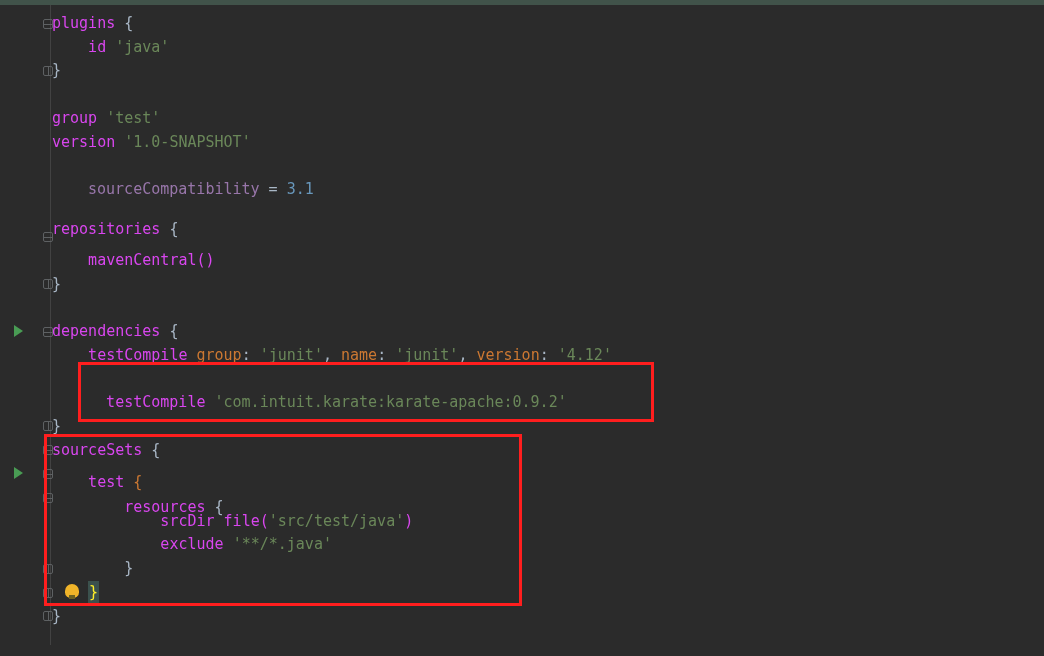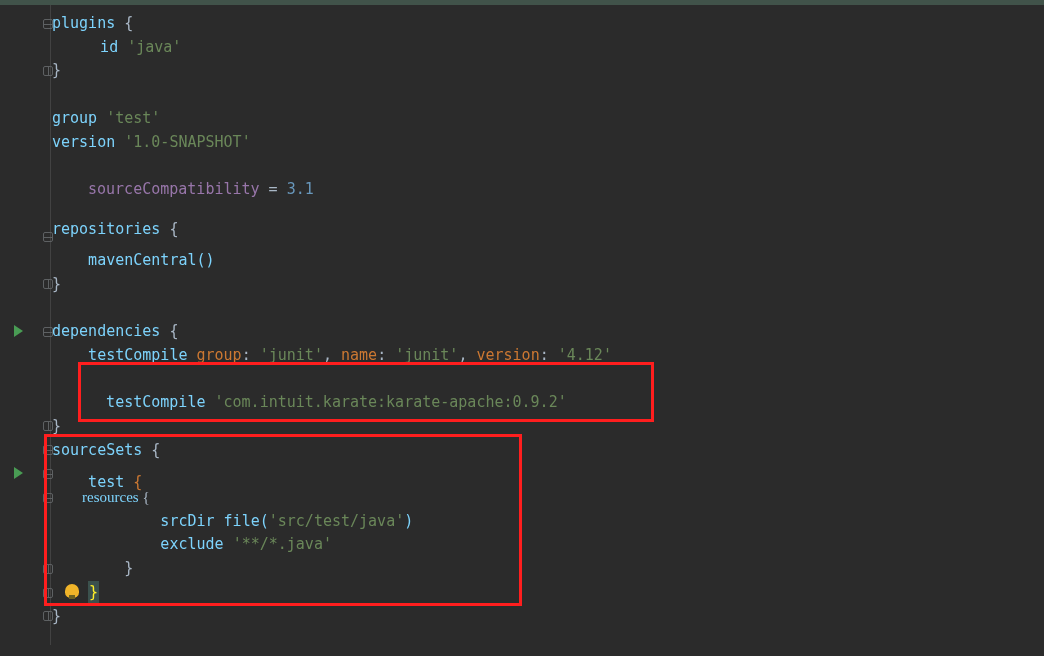--- a/index.html
+++ b/index.html
@@ -42,21 +42,21 @@
     left: 52px;
     height: 23.7px;
     line-height: 23.7px;
     white-space: pre;
     font-family: "Consolas", "Menlo", monospace;
   }
   .tok-str { color: #6a8759; }
   .tok-kw  { color: #cc7832; }
   .tok-id  { color: #9876aa; padding-left: 36px; }
   .tok-num { color: #6897bb; }
-  .tok-fn  { color: #7dd3fc; }
+  .tok-fn  { color: #d946ef; }
   .tok-op  { color: #a9b7c6; }
 
   .fold-marker {
     position: absolute;
     width: 12px; height: 12px;
     left: 42px;
     display: flex;
     align-items: center;
     justify-content: center;
   }
@@ -133,21 +133,21 @@
 <body>
 
 <div class="editor">
   <div class="topbar"></div>
   <div class="gutter"></div>
 
   <div class="indent-guide" style="left:50px; top:5px; height:640px;"></div>
 
   <div class="line" style="top:12px;"><span class="tok-fn">plugins </span><span class="tok-op">{</span></div>
 
-  <div class="line" style="top:35.7px;margin-left:12px;"><span class="tok-fn">    id </span><span class="tok-str">'java'</span></div>
+  <div class="line" style="top:35.7px;"><span class="tok-fn">    id </span><span class="tok-str">'java'</span></div>
 
   <div class="line" style="top:59.4px;"><span class="tok-op">}</span></div>
 
   <div class="line" style="top:106.8px;"><span class="tok-fn">group </span><span class="tok-str">'test'</span></div>
 
   <div class="line" style="top:130.5px;"><span class="tok-fn">version </span><span class="tok-str">'1.0-SNAPSHOT'</span></div>
 
   <div class="line" style="top:177.9px;"><span class="tok-id">sourceCompatibility</span><span class="tok-op"> = </span><span class="tok-num">3.1</span></div>
 
   <div class="line" style="top:218px;"><span class="tok-fn">repositories </span><span class="tok-op">{</span></div>
@@ -162,21 +162,21 @@
 
 
   <div class="line" style="top:391.2px;padding-left:18px;"><span class="tok-fn">    testCompile </span><span class="tok-str">'com.intuit.karate:karate-apache:0.9.2'</span></div>
 
   <div class="line" style="top:414.9px;"><span class="tok-op">}</span></div>
 
   <div class="line" style="top:438.6px;"><span class="tok-fn">sourceSets </span><span class="tok-op">{</span></div>
 
   <div class="line" style="top:471px;"><span class="tok-fn">    test </span><span class="tok-kw">{</span></div>
 
-  <div class="line" style="top:486px;font-family:Liberation Serif, serif;"><span class="tok-fn">        resources </span><span class="tok-op">{</span></div>
+  <div class="line" style="top:496px;"><span class="tok-fn">        resources </span><span class="tok-op">{</span></div>
 
   <div class="line" style="top:509.7px;"><span class="tok-fn">            srcDir file(</span><span class="tok-str">'src/test/java'</span><span class="tok-fn">)</span></div>
 
   <div class="line" style="top:533.4px;"><span class="tok-fn">            exclude </span><span class="tok-str">'**/*.java'</span></div>
 
   <div class="line" style="top:557.1px;"><span class="tok-op">        }</span></div>
 
   <div class="line" style="top:580.8px;"><span class="tok-op">    </span></div>
   <div class="caret-brace" style="top:580.8px; left:88px;">}</div>
 

